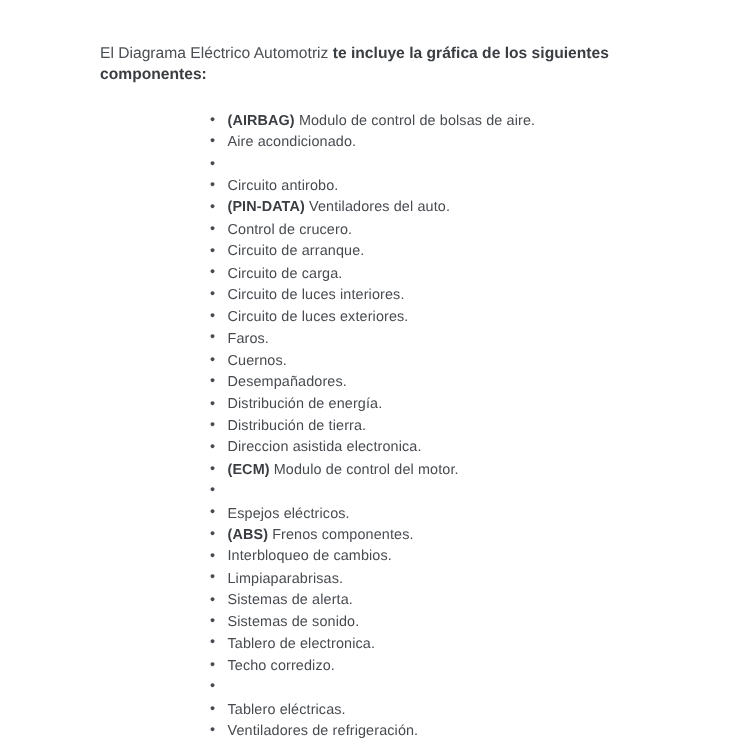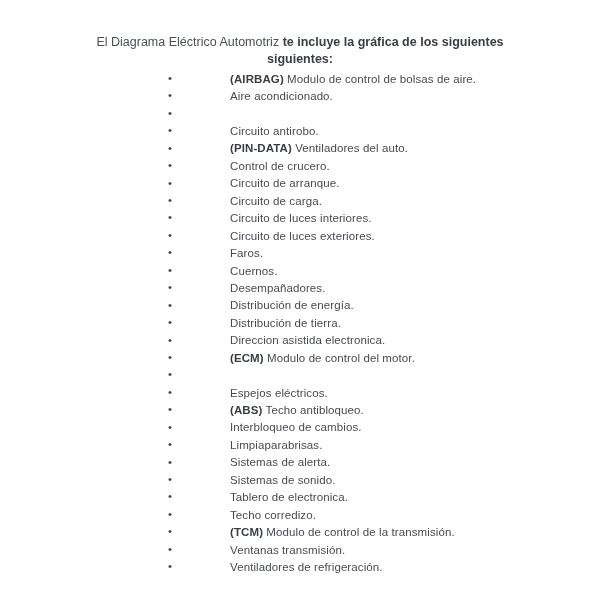--- a/index.html
+++ b/index.html
@@ -11,23 +11,23 @@
     font-family: "Liberation Sans", "DejaVu Sans", sans-serif;
     overflow: hidden;
   }
   .page {
     width: 600px;
     height: 600px;
     box-sizing: border-box;
     padding-top: 34px;
   }
   .title {
-    text-align: center;
+    text-align: left;
     max-width: 440px;
-    margin: 0 auto 2px auto;
+    margin: 0 auto 20px auto;
     font-size: 12.5px;
     line-height: 17px;
     color: #4b4f54;
     font-weight: 400;
   }
   .title .t-bold {
     font-weight: 700;
     color: #3a3e42;
   }
   .title .t-line2 {
@@ -50,29 +50,28 @@
     width: 14px;
     flex: 0 0 14px;
     text-align: left;
     color: #474b50;
     font-size: 11.5px;
     line-height: 1;
   }
   .item-bold {
     font-weight: 700;
     color: #3a3e42;
-    margin-left: 48px;
   }
 </style>
 </head>
 <body>
 
 <div class="page">
   <div class="title">
-    <span class="t-reg">El Diagrama Eléctrico Automotriz </span><span class="t-bold">te incluye la gráfica de los siguientes</span><span class="t-bold t-line2">siguientes:</span>
+    <span class="t-reg">El Diagrama Eléctrico Automotriz </span><span class="t-bold">te incluye la gráfica de los siguientes</span><span class="t-bold t-line2">componentes:</span>
   </div>
 
   <ul class="component-list" id="component-list">
   <li class="component-item">
     <span class="bullet">•</span>
     <span class="item-text"><b class="item-bold">(AIRBAG)</b><span class="item-rest"> Modulo de control de bolsas de aire.</span></span>
   </li>
 
   <li class="component-item">
     <span class="bullet">•</span>
@@ -157,21 +156,21 @@
     <span class="bullet">•</span>
   </li>
 
   <li class="component-item">
     <span class="bullet">•</span>
     <span class="item-text"><b class="item-bold"></b><span class="item-rest">Espejos eléctricos.</span></span>
   </li>
 
   <li class="component-item">
     <span class="bullet">•</span>
-    <span class="item-text"><b class="item-bold">(ABS)</b><span class="item-rest"> Techo antibloqueo.</span></span>
+    <span class="item-text"><b class="item-bold">(ABS)</b><span class="item-rest"> Frenos componentes.</span></span>
   </li>
 
   <li class="component-item">
     <span class="bullet">•</span>
     <span class="item-text"><b class="item-bold"></b><span class="item-rest">Interbloqueo de cambios.</span></span>
   </li>
 
   <li class="component-item">
     <span class="bullet">•</span>
     <span class="item-text"><b class="item-bold"></b><span class="item-rest">Limpiaparabrisas.</span></span>
@@ -192,26 +191,25 @@
     <span class="item-text"><b class="item-bold"></b><span class="item-rest">Tablero de electronica.</span></span>
   </li>
 
   <li class="component-item">
     <span class="bullet">•</span>
     <span class="item-text"><b class="item-bold"></b><span class="item-rest">Techo corredizo.</span></span>
   </li>
 
   <li class="component-item">
     <span class="bullet">•</span>
-    <span class="item-text"><b class="item-bold">(TCM)</b><span class="item-rest"> Modulo de control de la transmisión.</span></span>
-  </li>
-
-  <li class="component-item">
-    <span class="bullet">•</span>
-    <span class="item-text"><b class="item-bold"></b><span class="item-rest">Ventanas transmisión.</span></span>
+  </li>
+
+  <li class="component-item">
+    <span class="bullet">•</span>
+    <span class="item-text"><b class="item-bold"></b><span class="item-rest">Tablero eléctricas.</span></span>
   </li>
 
   <li class="component-item">
     <span class="bullet">•</span>
     <span class="item-text"><b class="item-bold"></b><span class="item-rest">Ventiladores de refrigeración.</span></span>
   </li>
 </ul>
 </div>
 
 </body></html>

